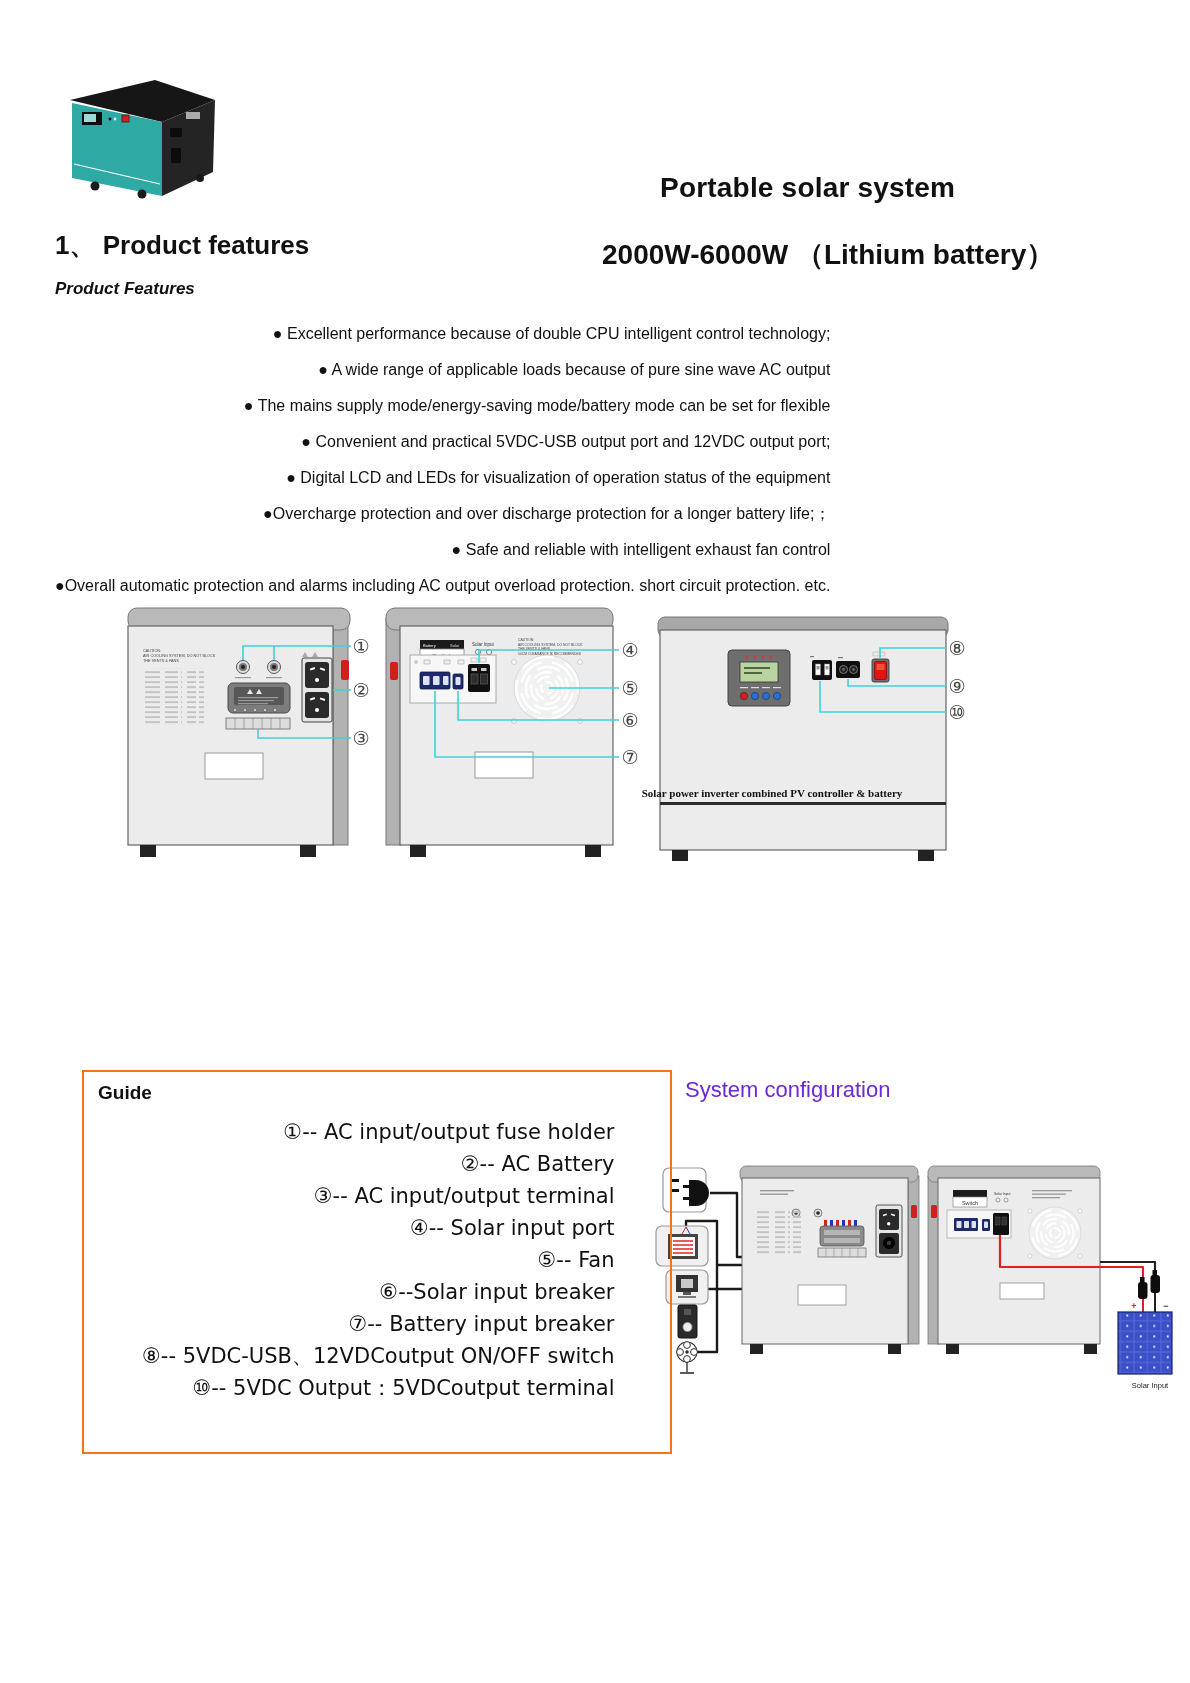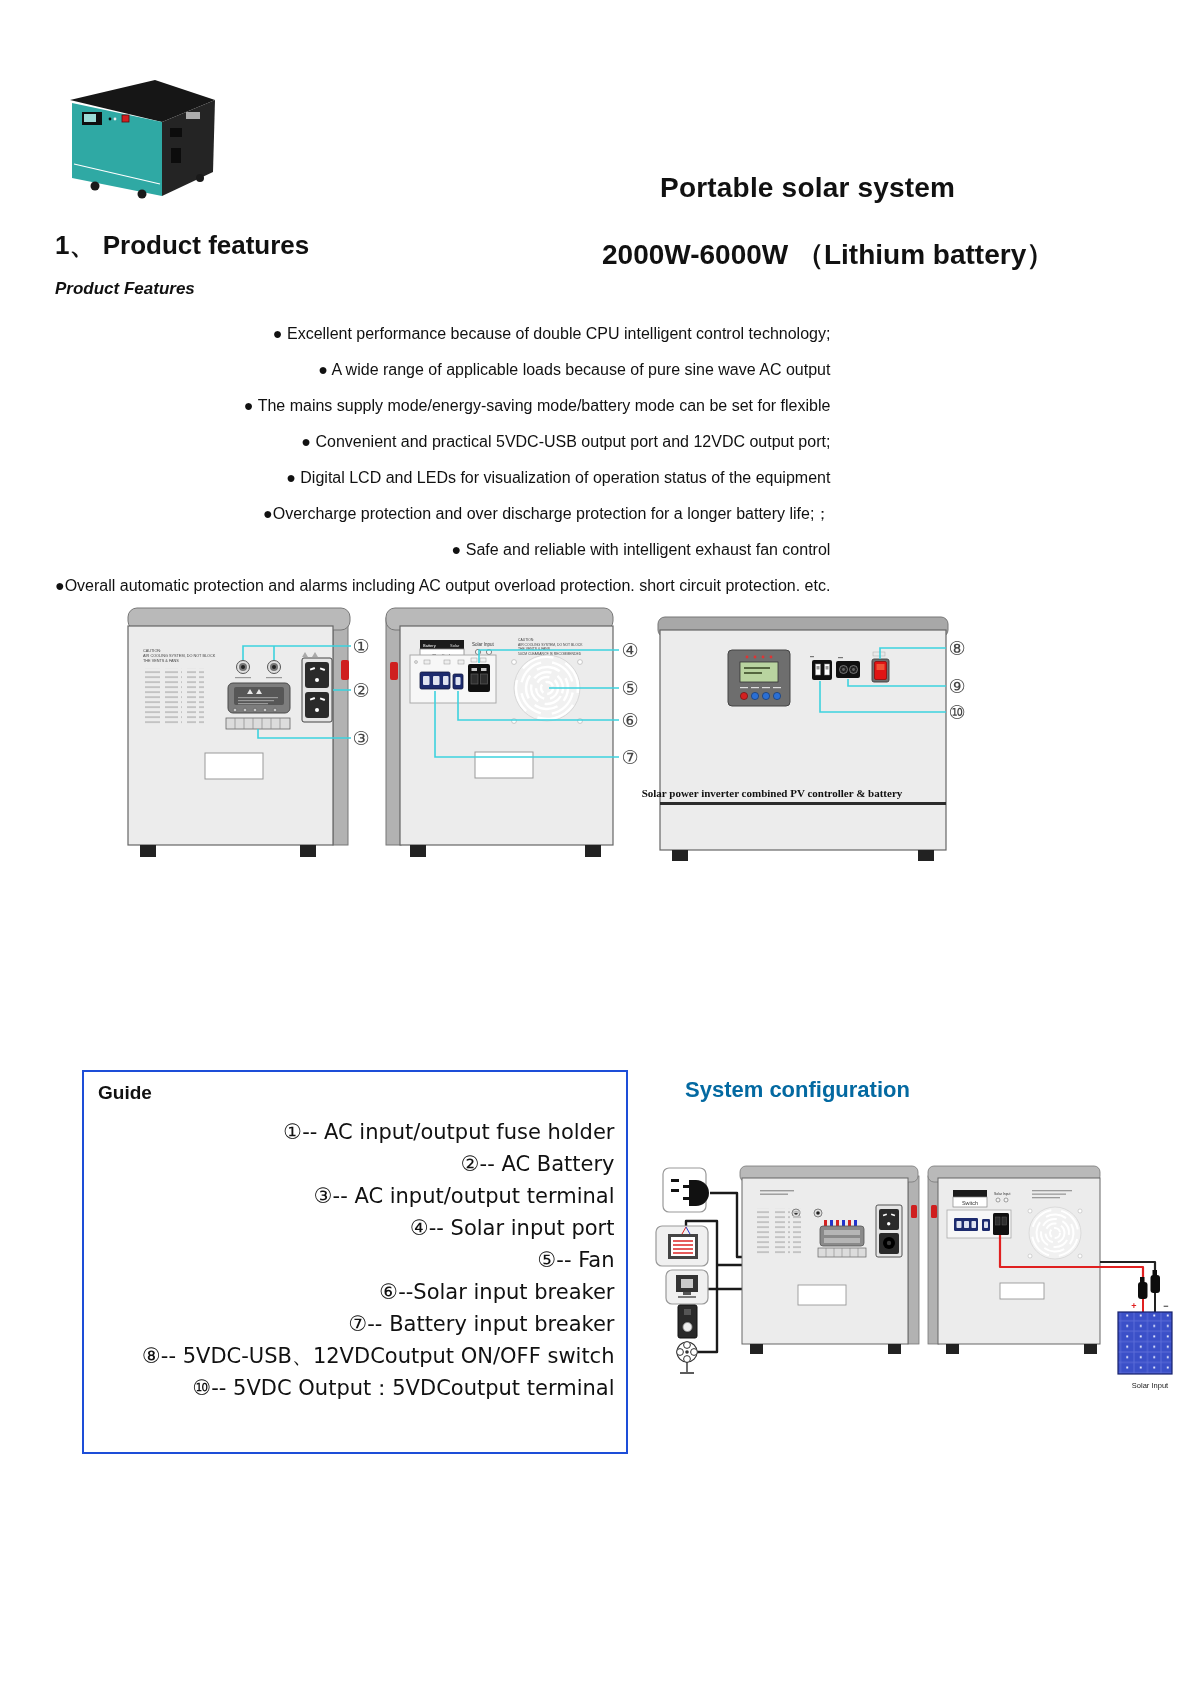--- a/index.html
+++ b/index.html
@@ -8,26 +8,26 @@
   .abs{position:absolute;text-align:right;}
   .art{position:absolute;left:0;top:0;pointer-events:none;}
   .title1{left:660px;top:172px;font-size:28px;font-weight:bold;letter-spacing:.2px;}
   .title2{left:602px;top:236px;font-size:28px;font-weight:bold;}
   .h1{left:55px;top:228px;font-size:26px;font-weight:bold;}
   .h2{left:55px;top:279px;font-size:17px;font-weight:bold;font-style:italic;}
   ul.features{left:55px;top:316px;margin:0;padding:0;list-style:none;font-size:16px;}
   ul.features li{line-height:36px;white-space:nowrap;}
   .callout{width:22px;height:22px;text-align:center;font-size:19px;line-height:22px;
            color:#444;font-family:"DejaVu Sans",sans-serif;}
-  .guide-box{left:82px;top:1070px;width:546px;height:384px;border:2px solid #1d4ed8;box-sizing:border-box;}
+  .guide-box{left:82px;top:1070px;width:590px;height:384px;border:2px solid #f97316;box-sizing:border-box;}
   .guide-title{position:absolute;left:14px;top:10px;font-size:19px;font-weight:bold;}
   ul.guide{position:absolute;left:58px;top:44px;margin:0;padding:0;list-style:none;
            font-size:21px;font-family:"DejaVu Sans","Liberation Sans",sans-serif;}
   ul.guide li{line-height:32px;white-space:nowrap;}
-  .sysconf-h{left:685px;top:1077px;font-size:22px;font-weight:bold;color:#0369a1;}
+  .sysconf-h{left:685px;top:1077px;font-size:22px;font-weight:normal;color:#6d28d9;}
 </style>
 </head>
 <body>
 
 <div class="page">
 
   <svg class="art" width="1190" height="1683" viewBox="0 0 1190 1683">
     <defs>
       <pattern id="vents" width="18" height="5" patternUnits="userSpaceOnUse">
         <rect x="1" y="1.2" width="15" height="1.9" fill="#c3c3c3"></rect>

